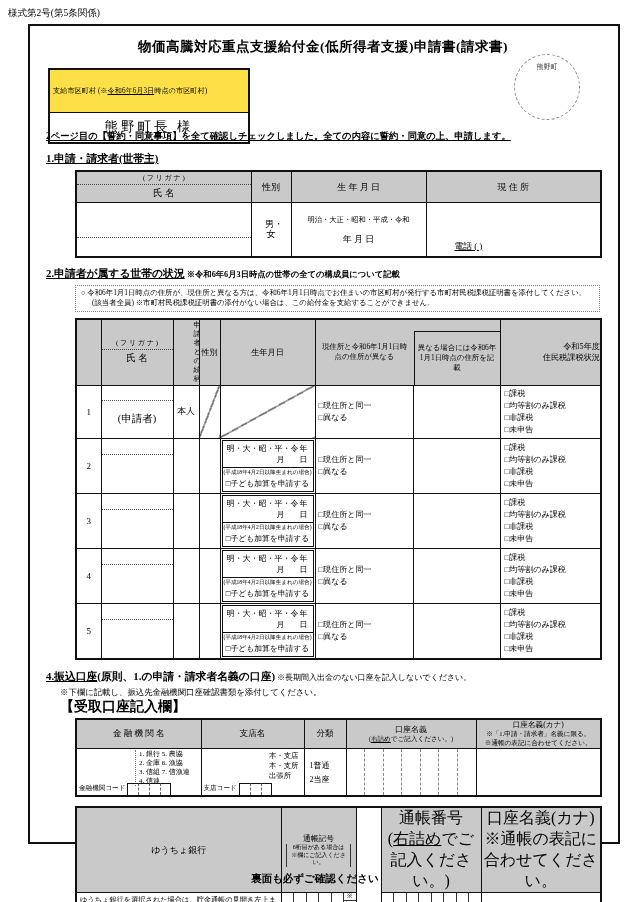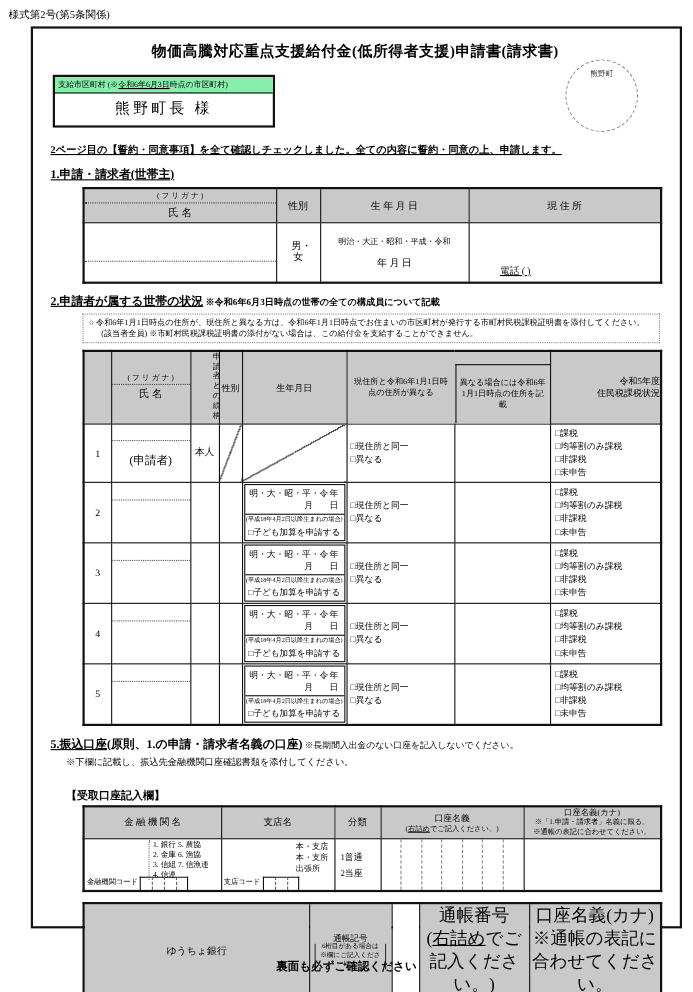--- a/index.html
+++ b/index.html
@@ -7,21 +7,21 @@
     font-family:"Liberation Serif","DejaVu Serif",serif; }
   .page { position:relative; width:630px; height:902px; overflow:hidden; }
   .form-code { position:absolute; top:7px; left:8px; font-size:9.5px; }
   .main-box { position:absolute; top:24px; left:28px; width:592px; height:820px;
     border:2px solid #111; padding:8px 18px 6px 16px; }
 
   .doc-title { text-align:center; font-weight:bold; font-size:13.5px; margin-top:4px; letter-spacing:0.5px; }
 
   .addr-row { position:relative; margin-top:12px; height:52px; }
   .addressee-box { width:202px; border:2px solid #111; margin-left:2px; }
-  .addressee-label { background:#86efac; font-size:7.2px; padding:2px 3px; border-bottom:1px solid #111; }
+  .addressee-label { background:#fde047; font-size:7.2px; padding:16px 3px; border-bottom:1px solid #111; }
   .addressee-label .u { text-decoration:underline; }
   .addressee-name { text-align:center; font-size:13.5px; padding:5px 12px 6px; letter-spacing:3px; }
   .stamp { position:absolute; right:20px; top:-14px; width:66px; height:66px;
     border:1.5px dashed #888; border-radius:50%; }
   .stamp-text { text-align:center; font-size:7px; margin-top:7px; color:#333; }
 
   .pledge { margin-top:10px; font-size:9.3px; font-weight:bold; text-decoration:underline; }
 
   .sec-title { margin-top:9px; font-size:10.8px; font-weight:bold; }
   .sec-title .ul { text-decoration:underline; }
@@ -33,32 +33,32 @@
   .frm th,.frm td { border:1px solid #111; padding:0; vertical-align:middle; overflow:hidden; }
   .frm th { background:#c9c9c9; font-weight:normal; }
 
   
   .t1 th { font-size:9px; }
   .hdr-name .furi { font-size:7px; border-bottom:1px dotted #444; padding:1px 0; text-align:center; }
   .hdr-name .nm  { font-size:9.5px; text-align:center; padding:2px 0; }
   .t1 .body-name { height:54px; }
   .body-name .furi-zone { height:17px; border-bottom:1px dotted #555; }
   .body-name .name-zone { display:flex; align-items:center; justify-content:center; font-size:11px; }
-  .sex-v { width:12px; margin:0 auto; font-size:9px; line-height:1.18; word-break:break-all; text-align:center;font-family:Liberation Mono, monospace; }
+  .sex-v { width:12px; margin:0 auto; font-size:9px; line-height:1.18; word-break:break-all; text-align:center; }
   .t1-birth { font-size:8px; }
   .t1-birth .era { font-size:7.3px; text-align:center; padding:3px 0 8px; }
   .t1-birth .ymd { font-size:9px; text-align:center; }
   .t1-addr { position:relative; }
   .t1-addr .phone { position:absolute; left:28px; bottom:3px; font-size:8.8px;text-decoration:underline; }
 
   
   .notice-box { margin-left:29px; width:525px; border:1px dotted #888; margin-top:4px;
     font-size:7.4px; line-height:1.45; padding:2px 5px 2px 16px; text-indent:-11px; }
   .t2 th { font-size:8.2px; }
-  .t2 .hdr-rel { font-size:7.2px; line-height:1.25; word-break:break-all; padding:1px 20px;font-family:Liberation Mono, monospace; }
+  .t2 .hdr-rel { font-size:7.2px; line-height:1.25; word-break:break-all; padding:1px 20px; }
   .t2 .hdr-sex { font-size:8px; }
   .addrhead { position:relative; padding:0; }
   .addrhead .main { position:absolute; left:0; top:0; width:98px; height:100%;
     display:flex; align-items:center; font-size:7.4px; line-height:1.35; padding:1px 3px; }
   .addrhead .sub { position:absolute; left:98px; right:0; top:11px; bottom:0;
     border-top:1px solid #111; border-left:1px solid #111;
     display:flex; align-items:center; font-size:7.4px; line-height:1.35; padding:7px 3px; }
   .hdr-tax { font-size:8px; line-height:1.4; text-align:right; }
   .t2 td { font-size:8px; }
   .t2 .num { text-align:center; font-size:9px; }
@@ -71,21 +71,21 @@
   .birthbox { margin:1px; border:1px solid #111; }
   .birthbox .bera { display:flex; justify-content:space-between; padding:2px 5px 0 4px; font-size:8px; }
   .birthbox .bmd { display:flex; justify-content:flex-end; gap:15px; padding:0 5px 2px; font-size:8px; }
   .birthbox .bnote { border-top:1px solid #111; font-size:5.6px; text-align:center; padding:1px 0 0; white-space:nowrap; }
   .birthbox .bchild { font-size:7.8px; text-align:center; padding:1px 0 2px; white-space:nowrap; }
   .addrl { padding:2px 3px !important; font-size:7.6px; line-height:1.5; }
   .taxcell { padding:2px 4px !important; font-size:7.4px; line-height:1.5; }
 
   
   .s3-sub { margin-left:14px; margin-top:3px; font-size:8.4px; }
-  .s3-entry { margin-left:14px; margin-top:18px; font-size:10px; font-weight:bold; }
+  .s3-entry { margin-left:14px; margin-top:0; font-size:14px; font-weight:bold; }
   .bt th { font-size:8.6px; }
   .bt .hdr-acct .l1 { font-size:8px; text-align:center; }
   .bt .hdr-acct .l2 { font-size:6.6px; text-align:center; }
   .bt .hdr-holder { font-size:6.6px; line-height:1.35; text-align:center; }
   .bt .hdr-holder .l1 { font-size:7.6px; }
   .u2 { text-decoration:underline; }
   .bankcell { position:relative; height:46px; }
   .bank-list { position:absolute; left:47%; top:1px; border-left:1px dotted #777;
     padding-left:3px; font-size:7px; line-height:1.3; white-space:nowrap; }
   .code-row { position:absolute; left:0; bottom:0; display:flex; align-items:stretch; font-size:6.6px; }
@@ -369,21 +369,21 @@
         <td class="taxcell">
           <div>□課税</div>
           <div>□均等割のみ課税</div>
           <div>□非課税</div>
           <div>□未申告</div>
         </td>
       </tr>
     </tbody>
       </table>
 
-    <div class="sec-title" style="margin-top:10px;"><span class="ul">5.振込口座</span><span>(原則、1.の申請・請求者名義の口座)</span><span class="note2"> ※長期間入出金のない口座を記入しないでください。</span></div>
+    <div class="sec-title" style="margin-top:10px;"><span class="ul">4.振込口座</span><span>(原則、1.の申請・請求者名義の口座)</span><span class="note2"> ※長期間入出金のない口座を記入しないでください。</span></div>
     <div class="s3-sub">※下欄に記載し、振込先金融機関口座確認書類を添付してください。</div>
     <div class="s3-entry">【受取口座記入欄】</div>
 
     <table class="frm bt" style="margin-top:2px;">
       <colgroup>
           <col style="width:125px">
           <col style="width:103px">
           <col style="width:42px">
           <col style="width:130px">
           <col style="width:125px">

